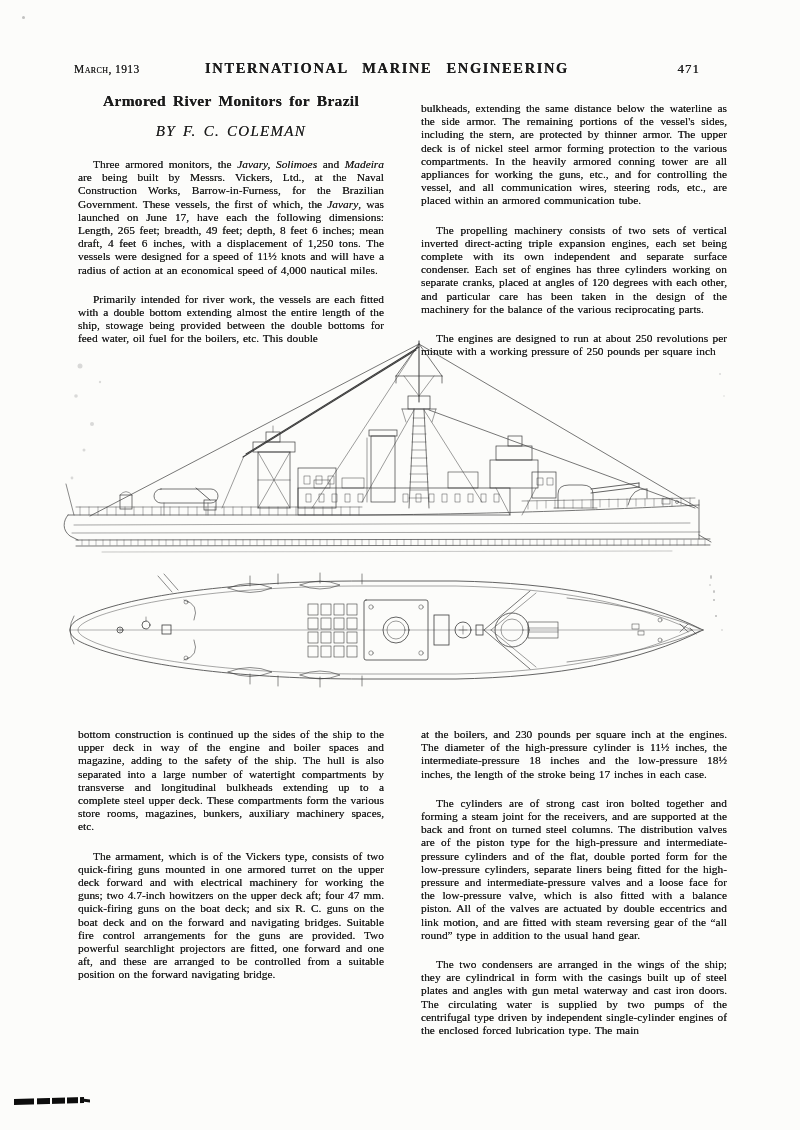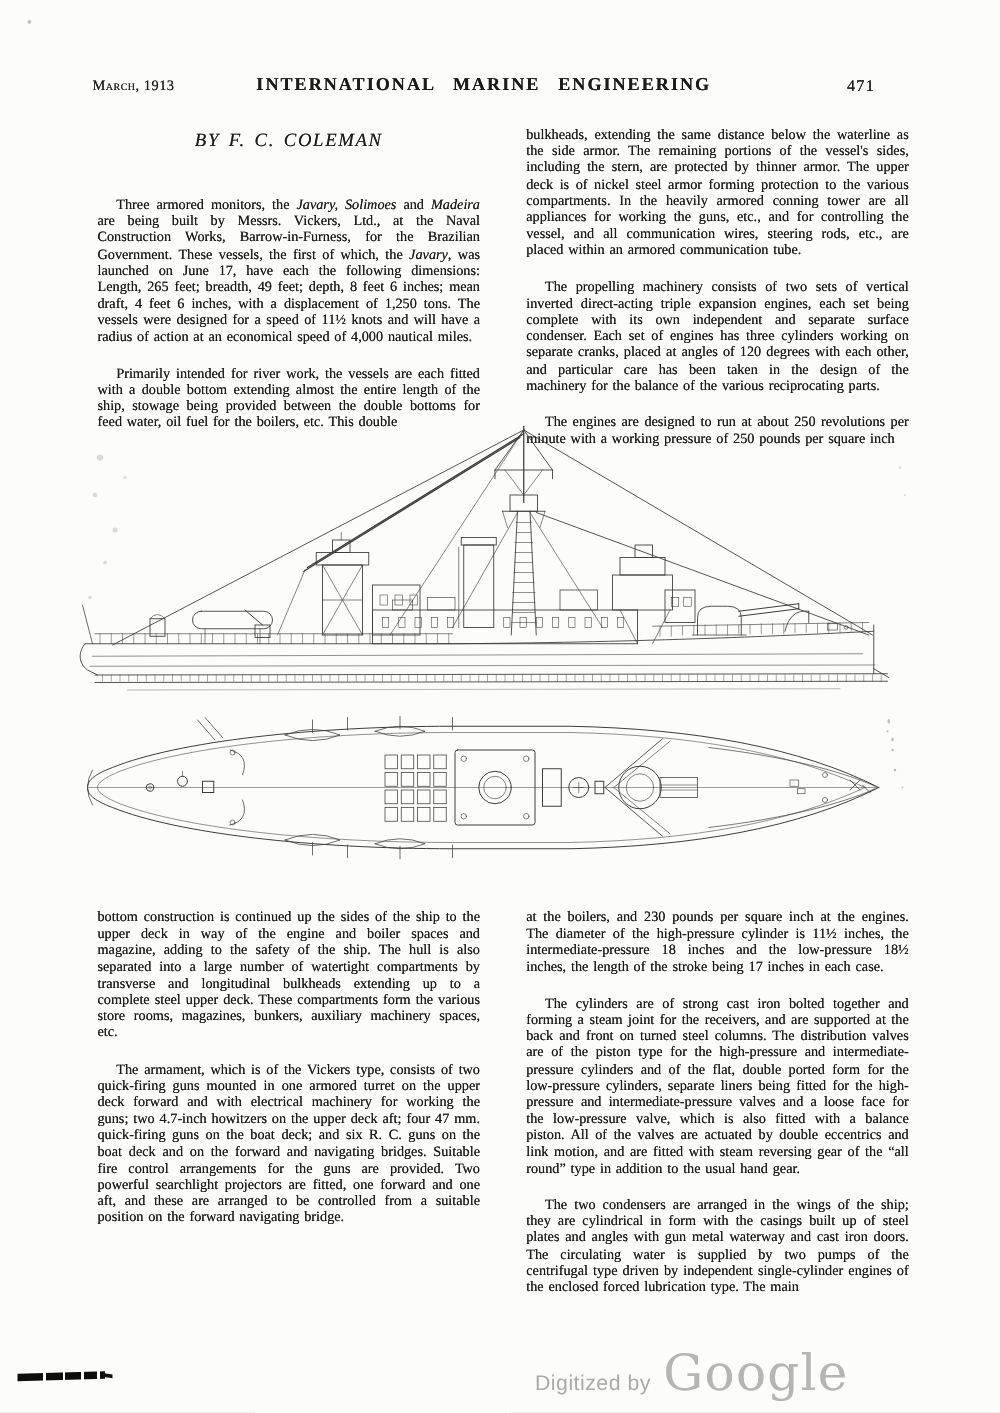--- a/index.html
+++ b/index.html
@@ -45,20 +45,21 @@
 
 <div id="page">
 
   <div class="hdr">
     <span class="hdr-date">March, 1913</span>
     <span class="hdr-journal">INTERNATIONAL MARINE ENGINEERING</span>
     <span class="hdr-page">471</span>
   </div>
 
   <div class="title-block">
+    <div class="art-title">Armored River Monitors for Brazil</div>
     <div class="art-byline">BY F. C. COLEMAN</div>
   </div>
 
   <div class="col" id="col-left-top">
     <p class="para indent"><span>Three armored monitors, the </span><i>Javary, Solimoes</i><span> and </span><i>Madeira</i><span> are being built by Messrs. Vickers, Ltd., at the Naval Construction Works, Barrow-in-Furness, for the Brazilian Government. These vessels, the first of which, the </span><i>Javary</i><span>, was launched on June 17, have each the following dimensions: Length, 265 feet; breadth, 49 feet; depth, 8 feet 6 inches; mean draft, 4 feet 6 inches, with a displacement of 1,250 tons. The vessels were designed for a speed of 11½ knots and will have a radius of action at an economical speed of 4,000 nautical miles.</span></p>
     <p class="para indent"><span>Primarily intended for river work, the vessels are each fitted with a double bottom extending almost the entire length of the ship, stowage being provided between the double bottoms for feed water, oil fuel for the boilers, etc. This double</span></p>
   </div>
   <div class="col" id="col-right-top">
     <p class="para"><span>bulkheads, extending the same distance below the waterline as the side armor. The remaining portions of the vessel's sides, including the stern, are protected by thinner armor. The upper deck is of nickel steel armor forming protection to the various compartments. In the heavily armored conning tower are all appliances for working the guns, etc., and for controlling the vessel, and all communication wires, steering rods, etc., are placed within an armored communication tube.</span></p>
     <p class="para indent"><span>The propelling machinery consists of two sets of vertical inverted direct-acting triple expansion engines, each set being complete with its own independent and separate surface condenser. Each set of engines has three cylinders working on separate cranks, placed at angles of 120 degrees with each other, and particular care has been taken in the design of the machinery for the balance of the various reciprocating parts.</span></p>
@@ -276,23 +277,19 @@
   <div class="col" id="col-left-bottom">
     <p class="para"><span>bottom construction is continued up the sides of the ship to the upper deck in way of the engine and boiler spaces and magazine, adding to the safety of the ship. The hull is also separated into a large number of watertight compartments by transverse and longitudinal bulkheads extending up to a complete steel upper deck. These compartments form the various store rooms, magazines, bunkers, auxiliary machinery spaces, etc.</span></p>
     <p class="para indent"><span>The armament, which is of the Vickers type, consists of two quick-firing guns mounted in one armored turret on the upper deck forward and with electrical machinery for working the guns; two 4.7-inch howitzers on the upper deck aft; four 47 mm. quick-firing guns on the boat deck; and six R. C. guns on the boat deck and on the forward and navigating bridges. Suitable fire control arrangements for the guns are provided. Two powerful searchlight projectors are fitted, one forward and one aft, and these are arranged to be controlled from a suitable position on the forward navigating bridge.</span></p>
   </div>
   <div class="col" id="col-right-bottom">
     <p class="para"><span>at the boilers, and 230 pounds per square inch at the engines. The diameter of the high-pressure cylinder is 11½ inches, the intermediate-pressure 18 inches and the low-pressure 18½ inches, the length of the stroke being 17 inches in each case.</span></p>
     <p class="para indent"><span>The cylinders are of strong cast iron bolted together and forming a steam joint for the receivers, and are supported at the back and front on turned steel columns. The distribution valves are of the piston type for the high-pressure and intermediate-pressure cylinders and of the flat, double ported form for the low-pressure cylinders, separate liners being fitted for the high-pressure and intermediate-pressure valves and a loose face for the low-pressure valve, which is also fitted with a balance piston. All of the valves are actuated by double eccentrics and link motion, and are fitted with steam reversing gear of the “all round” type in addition to the usual hand gear.</span></p>
     <p class="para indent"><span>The two condensers are arranged in the wings of the ship; they are cylindrical in form with the casings built up of steel plates and angles with gun metal waterway and cast iron doors. The circulating water is supplied by two pumps of the centrifugal type driven by independent single-cylinder engines of the enclosed forced lubrication type. The main</span></p>
   </div>
 
-  <div class="watermark">
-    <span class="wm-prefix">Digitized by</span>
-    <span class="wm-logo">Google</span>
-  </div>
 
   <div class="film-mark"></div>
   <div class="film-tail"></div>
   <div class="speck" style="left:22px;top:16px;width:3px;height:3px;"></div>
   <div class="speck" style="left:710px;top:575px;width:2px;height:4px;"></div>
   <div class="speck" style="left:713px;top:590px;width:2px;height:3px;"></div>
 </div>
 
 </body></html>

